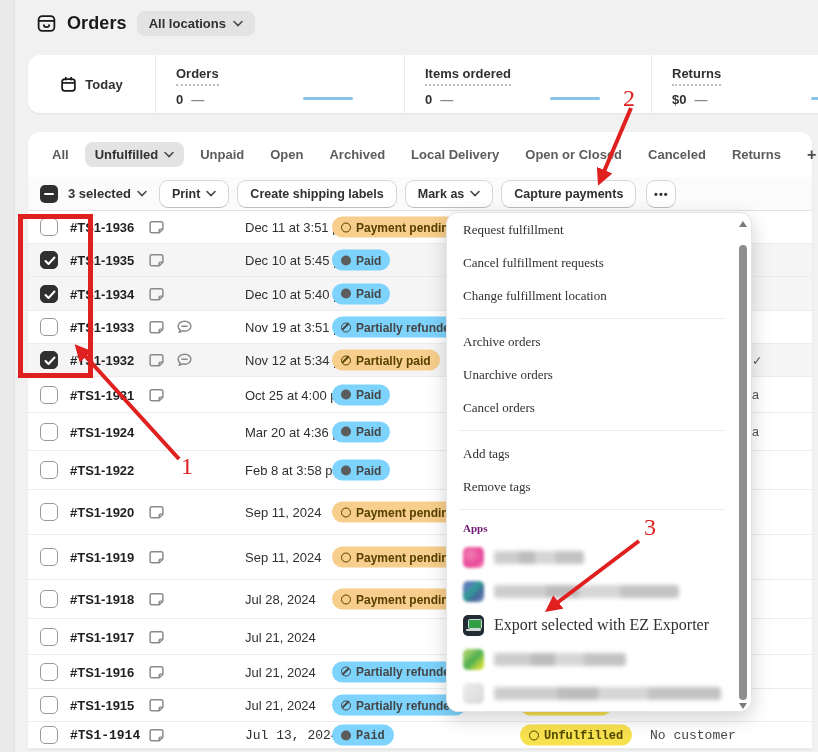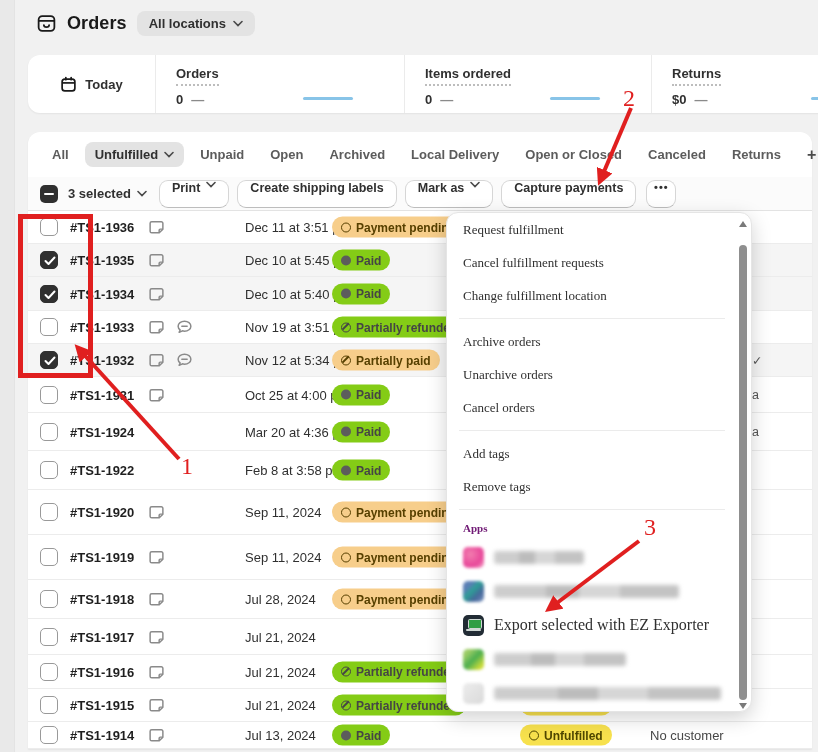--- a/index.html
+++ b/index.html
@@ -28,41 +28,41 @@
   .main-card { position:absolute; left:28px; top:132px; width:784px; height:617px; background:#fff; border-radius:12px 12px 0 0; box-shadow:0 1px 2px rgba(0,0,0,.06); }
   .tab-bar { height:45px; display:flex; align-items:center; gap:6px; padding:0 14px; }
   .tab { font-size:13px; font-weight:550; color:#5c5c5c; padding:5px 10px; border-radius:8px; white-space:nowrap; display:flex; align-items:center; gap:6px; cursor:pointer; }
   .tab.selected { background:#e3e3e3; color:#303030; font-weight:600; }
   .tab-add { margin-left:2px; font-size:16px; color:#4a4a4a; padding:2px 8px; border-radius:8px; }
 
   .bulk-bar { height:34px; background:#fbfbfb; border-bottom:1px solid #e3e3e3; display:flex; align-items:center; gap:10px; padding:0 12px; }
   .bulk-cb { width:18px; height:18px; border-radius:5px; background:#303030; position:relative; flex:0 0 auto; }
   .bulk-cb::after { content:""; position:absolute; left:4px; top:8px; width:10px; height:2px; background:#fff; border-radius:1px; }
   .bulk-count { font-size:13px; font-weight:600; display:flex; align-items:center; gap:6px; margin-right:2px; }
-  .pill-btn { height:28px; display:flex; align-items:flex-start; gap:6px; background:#fff; border:1px solid #d6d6d6; border-bottom-color:#bdbdbd; border-radius:9px; padding:0 12px; font-size:12.5px; font-weight:600; color:#303030; cursor:pointer; white-space:nowrap; }
+  .pill-btn { height:28px; display:flex; align-items:center; gap:6px; background:#fff; border:1px solid #d6d6d6; border-bottom-color:#bdbdbd; border-radius:9px; padding:0 12px; font-size:12.5px; font-weight:600; color:#303030; cursor:pointer; white-space:nowrap; }
   .more-btn { width:30px; justify-content:center; padding:0; letter-spacing:1px; font-size:11px; font-weight:700; }
 
   
   .rows {}
   .row { position:relative; border-bottom:1px solid #ececec; background:#fff; }
   .row.checked { background:#f5f5f5; }
   .row > * { position:absolute; top:50%; transform:translateY(-50%); }
   .cb { left:12px; width:18px; height:18px; border:1.5px solid #999; border-radius:5px; background:#fff; }
   .row.checked .cb { background:#303030; border-color:#303030; }
   .cb svg { display:none; position:absolute; left:2.5px; top:4px; }
   .row.checked .cb svg { display:block; }
   .oid { left:42px; font-size:13px; font-weight:650; color:#1f1f1f; white-space:nowrap; }
   .ic { width:17px; height:17px; color:#8a8a8a; }
   .ic-note { left:120px; } .ic-comment { left:148px; }
   .date { left:217px; font-size:13px; color:#303030; white-space:nowrap; }
   .badge { display:flex; align-items:center; gap:5px; height:21px; border-radius:11px; padding:0 9px; font-size:12px; font-weight:550; white-space:nowrap; }
   .badge em { font-style:normal; }
   .pay { left:304px; } .ful { left:492px; }
   .tone-warning { background:#f7ce8b; color:#574000; }
-  .tone-gray { background:#84cc16; color:#454545; }
+  .tone-gray { background:#7dd3fc; color:#454545; }
   .tone-critical { background:#fbd0d5; color:#a16207;margin-top:31px; }
   .tone-attention { background:#f7e14d; color:#4f4700; }
   .dot { position:relative; width:10px; height:10px; flex:0 0 auto; }
   .dot-open { border:1.8px solid currentColor; border-radius:50%; }
   .dot-filled { background:#5c5c5c; border-radius:50%; }
   .dot-slashed { border:1.6px solid currentColor; border-radius:50%; }
   .dot-slashed::after { content:""; position:absolute; left:-1px; top:2.6px; width:9px; height:1.6px; background:currentColor; transform:rotate(-45deg); }
   .cust { left:622px; font-size:13px; color:#474747; white-space:nowrap; }
   .endtxt { left:724px; font-size:12.5px; color:#555; }
 
@@ -495,21 +495,21 @@
           <i class="dot dot-slashed"></i>
           <em>Partially refunded</em>
         </span>
     <span class="badge ful tone-attention">
           <i class="dot dot-open"></i>
           <em>Unfulfilled</em>
         </span>
 
   </div>
 
-  <div class="row" style="height: 27px;">
+  <div class="row" style="height: 27px; font-family: Liberation Mono, monospace;">
     <span class="cb"></span>
     <span class="oid">#TS1-1914</span>
     <span class="ic ic-note">
       <svg width="17" height="17" viewBox="0 0 16 16" fill="none">
             <path d="M3.5 2.5h9A1.5 1.5 0 0 1 14 4v5.6L10.6 13H3.5A1.5 1.5 0 0 1 2 11.5V4a1.5 1.5 0 0 1 1.5-1.5z" stroke="#8a8a8a" stroke-width="1.4" stroke-linejoin="round" transform="translate(0,0.5)"></path>
             <path d="M14 9.5h-2.5a1 1 0 0 0-1 1V13" stroke="#8a8a8a" stroke-width="1.4" transform="translate(0,0.5)"></path>
           </svg>
     </span>
 
     <span class="date">Jul 13, 2024</span>

